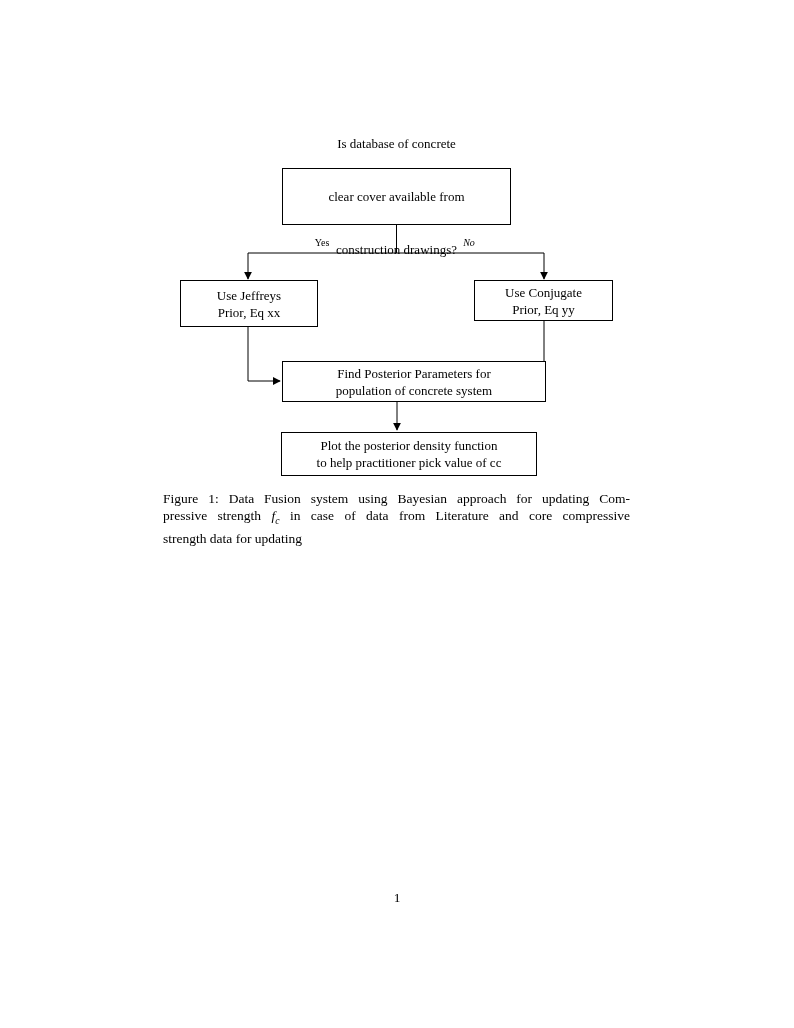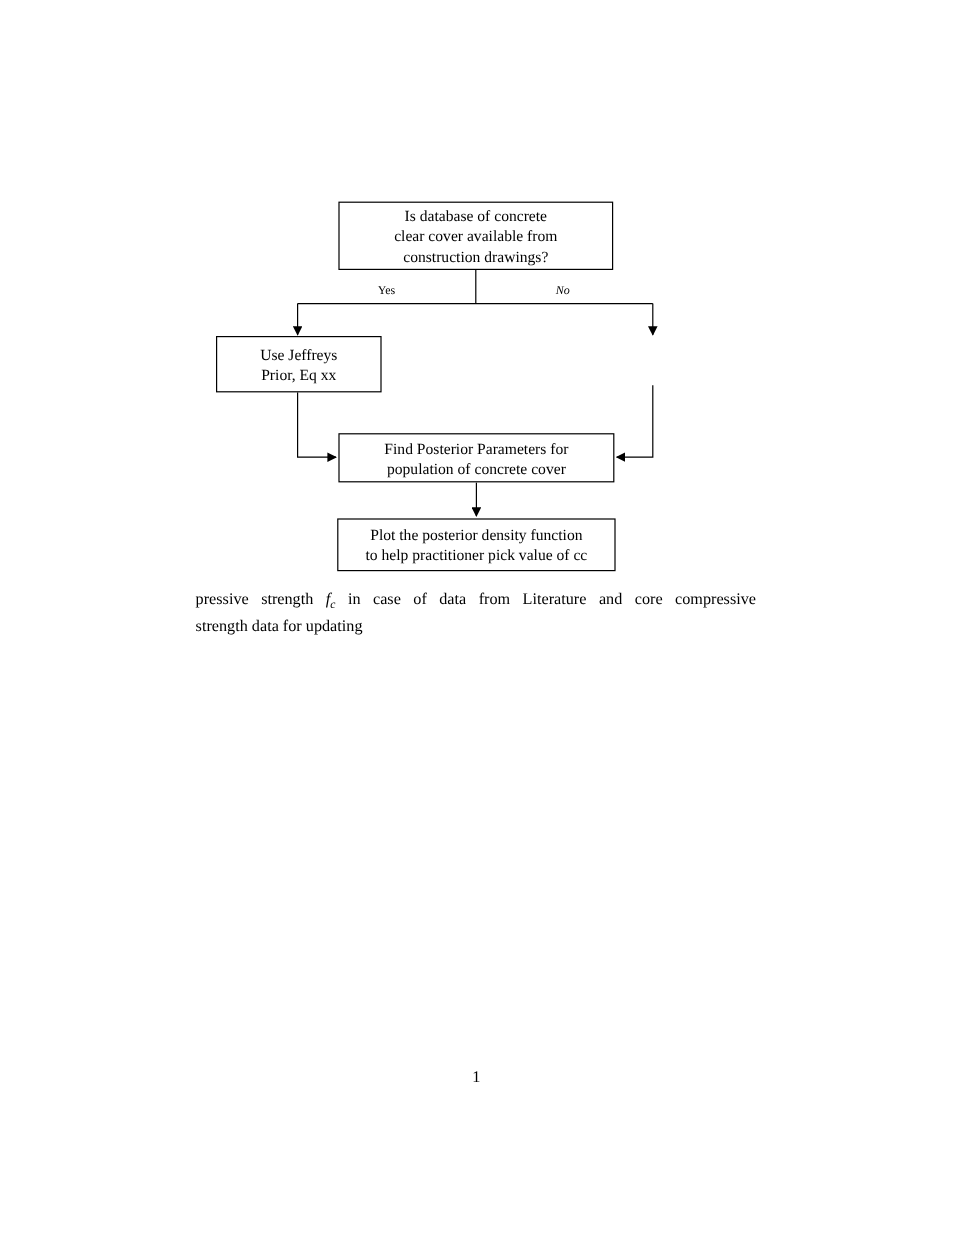--- a/index.html
+++ b/index.html
@@ -23,25 +23,25 @@
     background: #ffffff;
     display: flex;
     flex-direction: column;
     align-items: center;
     justify-content: center;
     font-size: 13px;
     line-height: 17px;
     text-align: center;
     white-space: nowrap;
   }
-  .box-question  { left: 282px; top: 168px; width: 229px; height: 57px; }
+  .box-question  { left: 282px; top: 168px; width: 229px; height: 57px; gap: 36px; }
   .box-jeffreys  { left: 180px; top: 280px; width: 138px; height: 47px; }
   .box-conjugate { left: 474px; top: 280px; width: 139px; height: 41px; }
-  .box-posterior { left: 282px; top: 361px; width: 230px; height: 41px; }
-  .box-plot      { left: 281px; top: 432px; width: 232px; height: 44px; }
+  .box-posterior { left: 282px; top: 361px; width: 264px; height: 41px; }
+  .box-plot      { left: 281px; top: 432px; width: 256px; height: 44px; }
   .branch-label {
     position: absolute;
     font-size: 10px;
     line-height: 17px;
     transform: translateX(-50%);
   }
   .label-yes { left: 322px; top: 234px; }
   .label-no  { left: 469px; top: 234px; font-style: italic; }
   .connectors {
     position: absolute;
@@ -109,32 +109,37 @@
   </div>
 
   <span class="branch-label label-yes">Yes</span>
   <span class="branch-label label-no">No</span>
 
   <div class="node box-jeffreys">
     <span>Use Jeffreys</span>
     <span>Prior, Eq xx</span>
   </div>
 
+  <div class="node box-conjugate">
+    <span>Use Conjugate</span>
+    <span>Prior, Eq yy</span>
+  </div>
 
   <div class="node box-posterior">
     <span>Find Posterior Parameters for</span>
-    <span>population of concrete cover</span>
+    <span>population of concrete system</span>
   </div>
 
   <div class="node box-plot">
     <span>Plot the posterior density function</span>
     <span>to help practitioner pick value of cc</span>
   </div>
 
   <div class="caption">
+    <span class="cap-line cap-just">Figure 1: Data Fusion system using Bayesian approach for updating Com-</span>
     <span class="cap-line cap-just">
       <span>pressive strength</span>
       <span><span class="math-var">f</span><sub class="math-sub">c</sub></span>
       <span>in case of data from Literature and core compressive</span>
     </span>
     <span class="cap-line">strength data for updating</span>
   </div>
 
   <div class="page-number">1</div>
 

